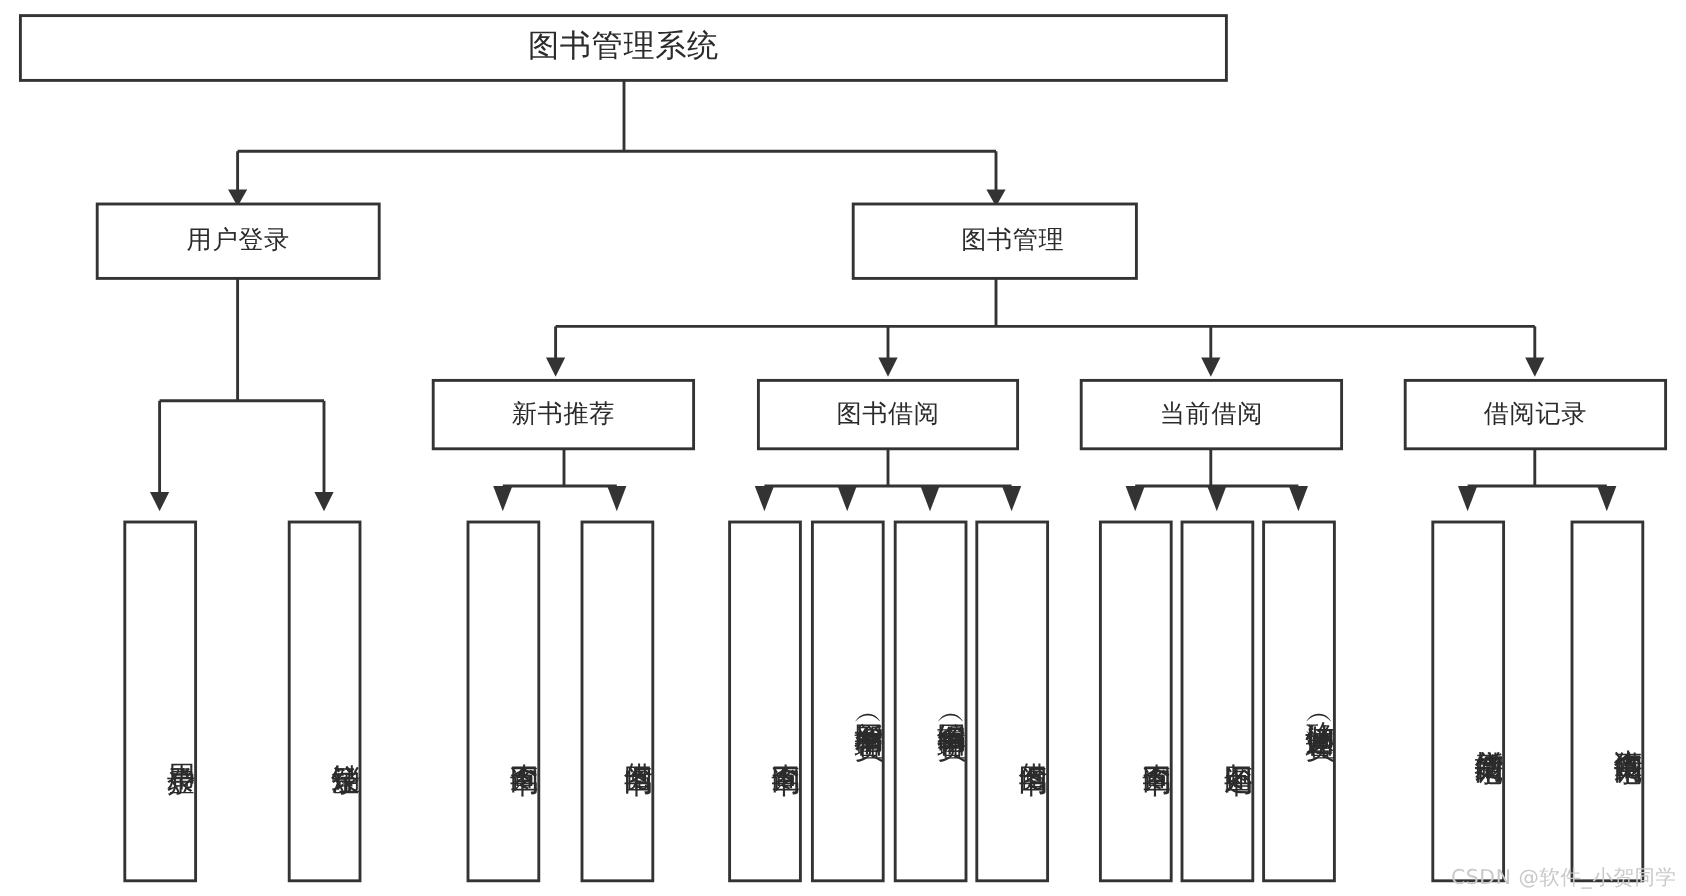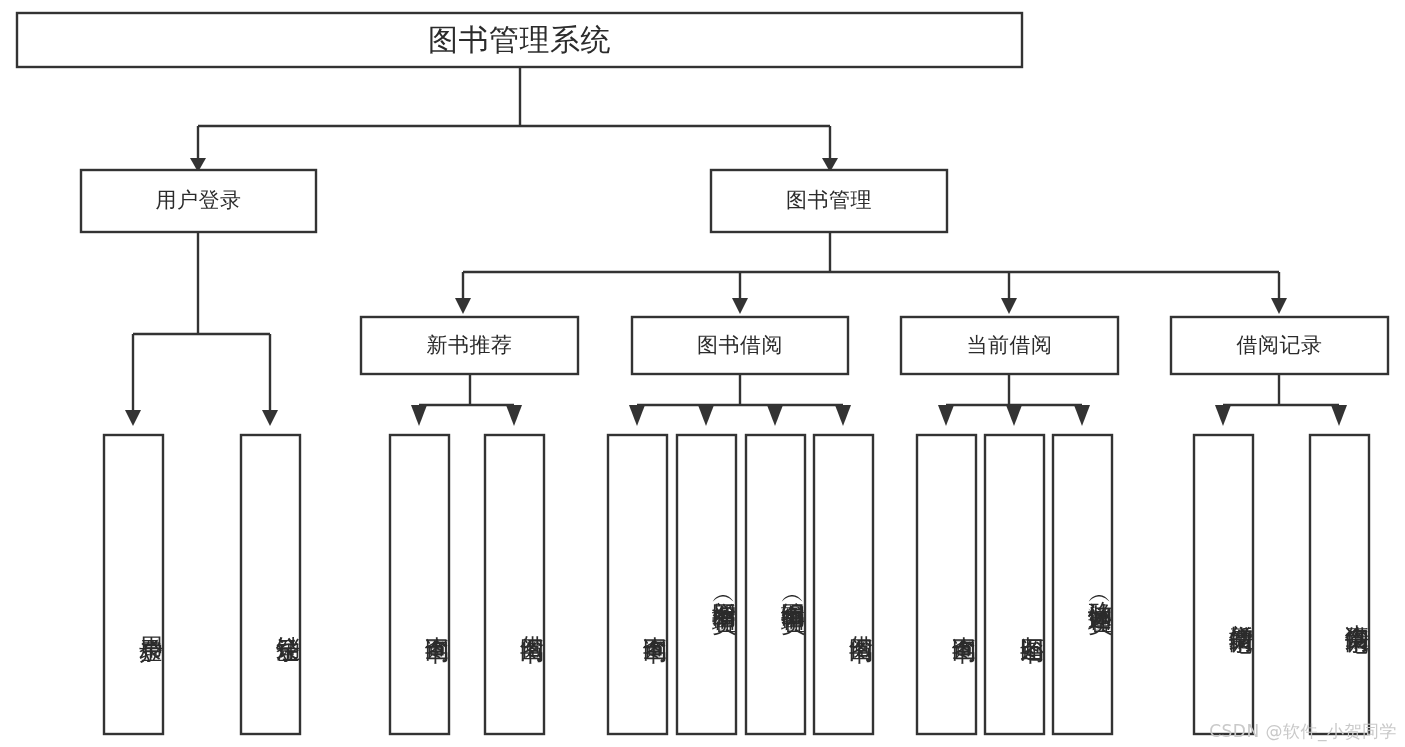--- a/index.html
+++ b/index.html
@@ -45,21 +45,21 @@
     align-items: center;
     justify-content: center;
     color: #2b2b2b;
     font-size: 21px;
     letter-spacing: 0.5px;
     line-height: 1.2;
     white-space: nowrap;
     pointer-events: none;
   }
   .node-label-root {
-    font-size: 30px;
+    font-size: 26px;
   }
   .node-label-v {
     position: absolute;
     display: flex;
     align-items: flex-start;
     justify-content: center;
     writing-mode: vertical-rl;
     text-orientation: upright;
     color: #2b2b2b;
     font-size: 24px;
@@ -185,21 +185,21 @@
     <rect class="node-box" x="917" y="435" width="59" height="299"></rect>
     <rect class="node-box" x="985" y="435" width="59" height="299"></rect>
     <rect class="node-box" x="1053" y="435" width="59" height="299"></rect>
     <rect class="node-box" x="1194" y="435" width="59" height="299"></rect>
     <rect class="node-box" x="1310" y="435" width="59" height="299"></rect>
   </svg>
 
   <div class="node-label-h node-label-root" style="left:17px; top:13px; width:1005px; height:54px;">图书管理系统</div>
 
   <div class="node-label-h" style="left:81px; top:170px; width:235px; height:62px;">用户登录</div>
-  <div class="node-label-h" style="left:711px; top:170px; width:236px; height:62px;">图书管理</div>
+  <div class="node-label-h" style="left:711px; top:170px; width:236px; height:62px;padding-left:15px;">图书管理</div>
 
   <div class="node-label-h" style="left:632px; top:317px; width:216px; height:57px;">图书借阅</div>
   <div class="node-label-h" style="left:361px; top:317px; width:217px; height:57px;">新书推荐</div>
   <div class="node-label-h" style="left:1171px; top:317px; width:217px; height:57px;">借阅记录</div>
   <div class="node-label-h" style="left:901px; top:317px; width:217px; height:57px;">当前借阅</div>
 
   <div class="node-label-v" style="left:104px; top:505px; width:59px; height:229px;">用户登录</div>
   <div class="node-label-v" style="left:241px; top:505px; width:59px; height:229px;">注销登录</div>
   <div class="node-label-v" style="left:390px; top:505px; width:59px; height:229px;">查询图书</div>
   <div class="node-label-v" style="left:485px; top:505px; width:59px; height:229px;">借阅图书</div>

